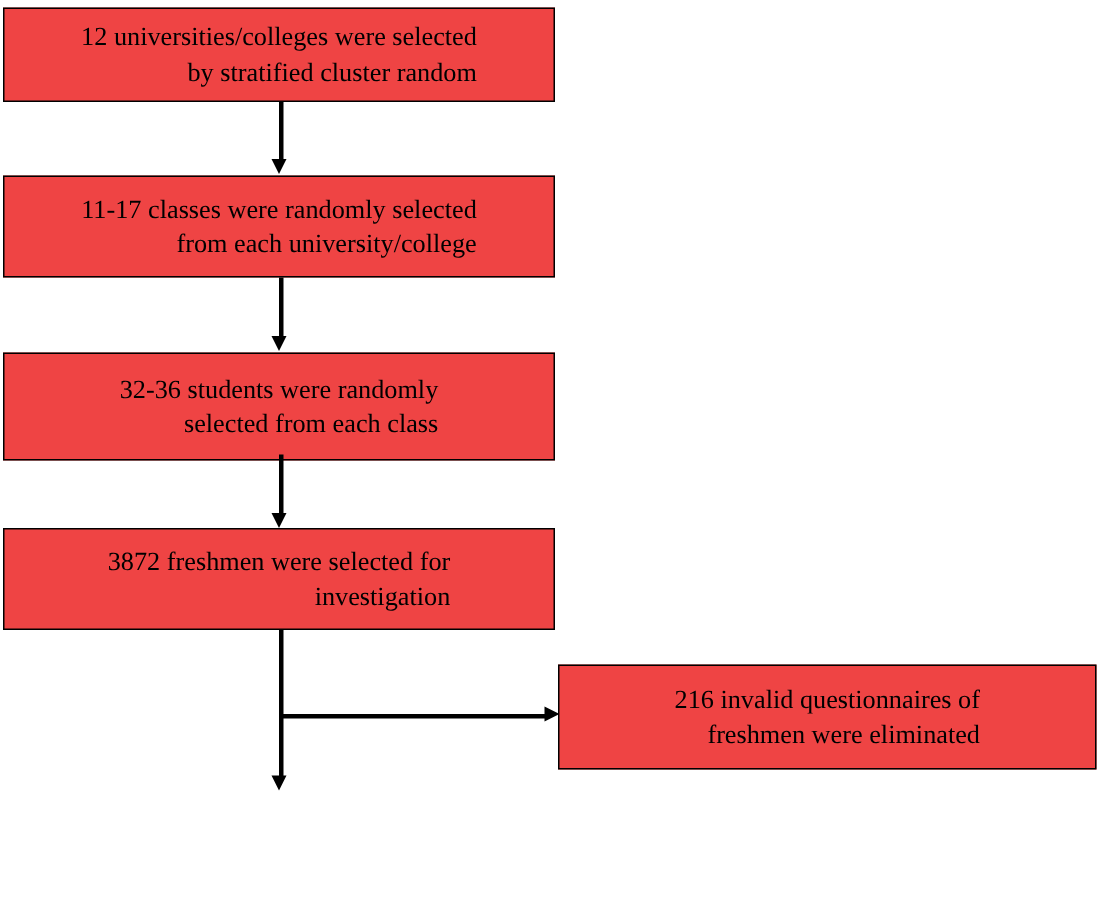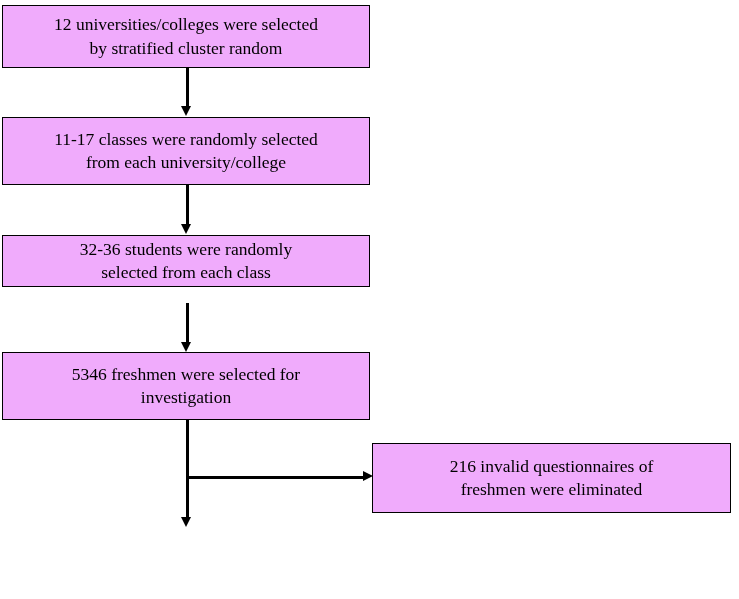--- a/index.html
+++ b/index.html
@@ -16,39 +16,39 @@
     position: relative;
     width: 739px;
     height: 599px;
     background: #ffffff;
     overflow: hidden;
   }
   .node {
     position: absolute;
     box-sizing: border-box;
     border: 1.6px solid #000000;
-    background: #f0abfc;
+    background: #ef4444;
     display: flex;
     align-items: center;
     justify-content: center;
-    text-align: center;
+    text-align: right;
     line-height: 1.32;
     font-size: 17.5px;
     padding: 2px 8px;
   }
   .node .node-text {
     display: block;
     white-space: pre-line;
   }
   
   .col-main { left: 2px; width: 368px; }
 
   #node-universities { top: 5px;   height: 63px; }
   #node-classes      { top: 117px; height: 68px; }
-  #node-students     { top: 235px; height: 52px; }
+  #node-students     { top: 235px; height: 72px; }
   #node-selected     { top: 352px; height: 68px; }
   #node-participated { top: 528px; height: 67px; }
 
   #node-excluded {
     left: 372px;
     width: 359px;
     top: 443px;
     height: 70px;
   }
 
@@ -116,21 +116,21 @@
 
   <div class="node col-main" id="node-students">
     <span class="node-text">32-36 students were randomly
 selected from each class</span>
   </div>
 
   <div class="conn-line v-line" id="conn-3-4"></div>
   <div class="arrow-down" id="arr-3-4"></div>
 
   <div class="node col-main" id="node-selected">
-    <span class="node-text">5346 freshmen were selected for
+    <span class="node-text">3872 freshmen were selected for
 investigation</span>
   </div>
 
   <div class="conn-line v-line" id="conn-4-5"></div>
   <div class="arrow-down" id="arr-4-5"></div>
 
   <div class="conn-line h-line" id="conn-branch"></div>
   <div class="arrow-right" id="arr-branch"></div>
 
   <div class="node" id="node-excluded">

